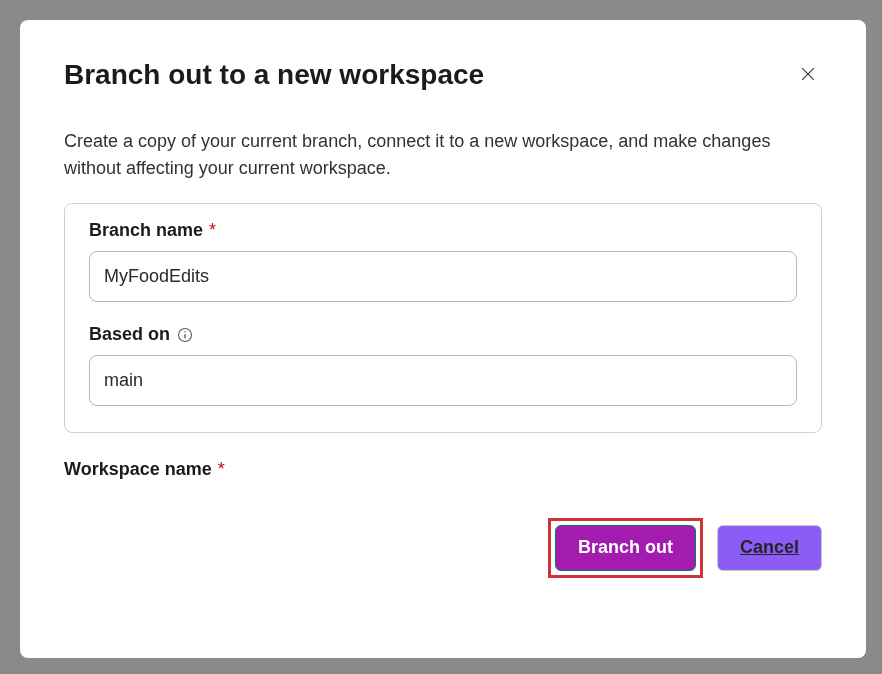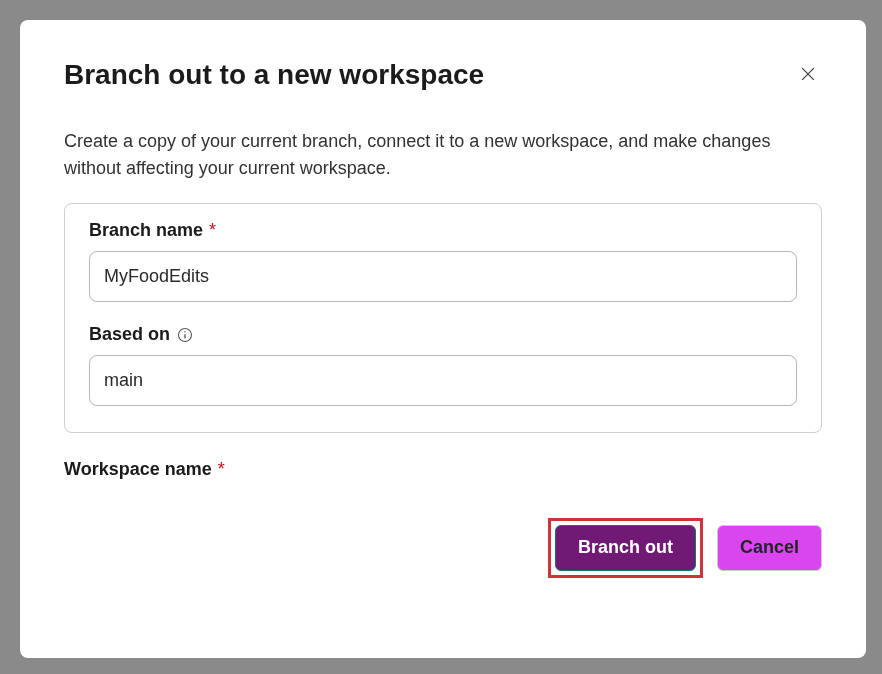--- a/index.html
+++ b/index.html
@@ -120,29 +120,30 @@
     .btn {
       font-family: inherit;
       font-size: 18px;
       font-weight: 600;
       padding: 11px 22px;
       border-radius: 6px;
       cursor: pointer;
       line-height: 1.2;
     }
     .btn-primary {
-      background: #701a75;
+      background: #a21caf;
       color: #ffffff;
       border: 1px solid #0c7a5f;
       text-align: center;
     }
     .btn-secondary {
-      background: #d946ef;
+      background: #8b5cf6;
       color: #242424;
       border: 1px solid #c9c9c9;
+      text-decoration: underline;
     }
     .highlight-box {
       border: 3px solid #d13438;
       padding: 4px;
       display: inline-flex;
     }
   </style>
 </head>
 <body>
 

